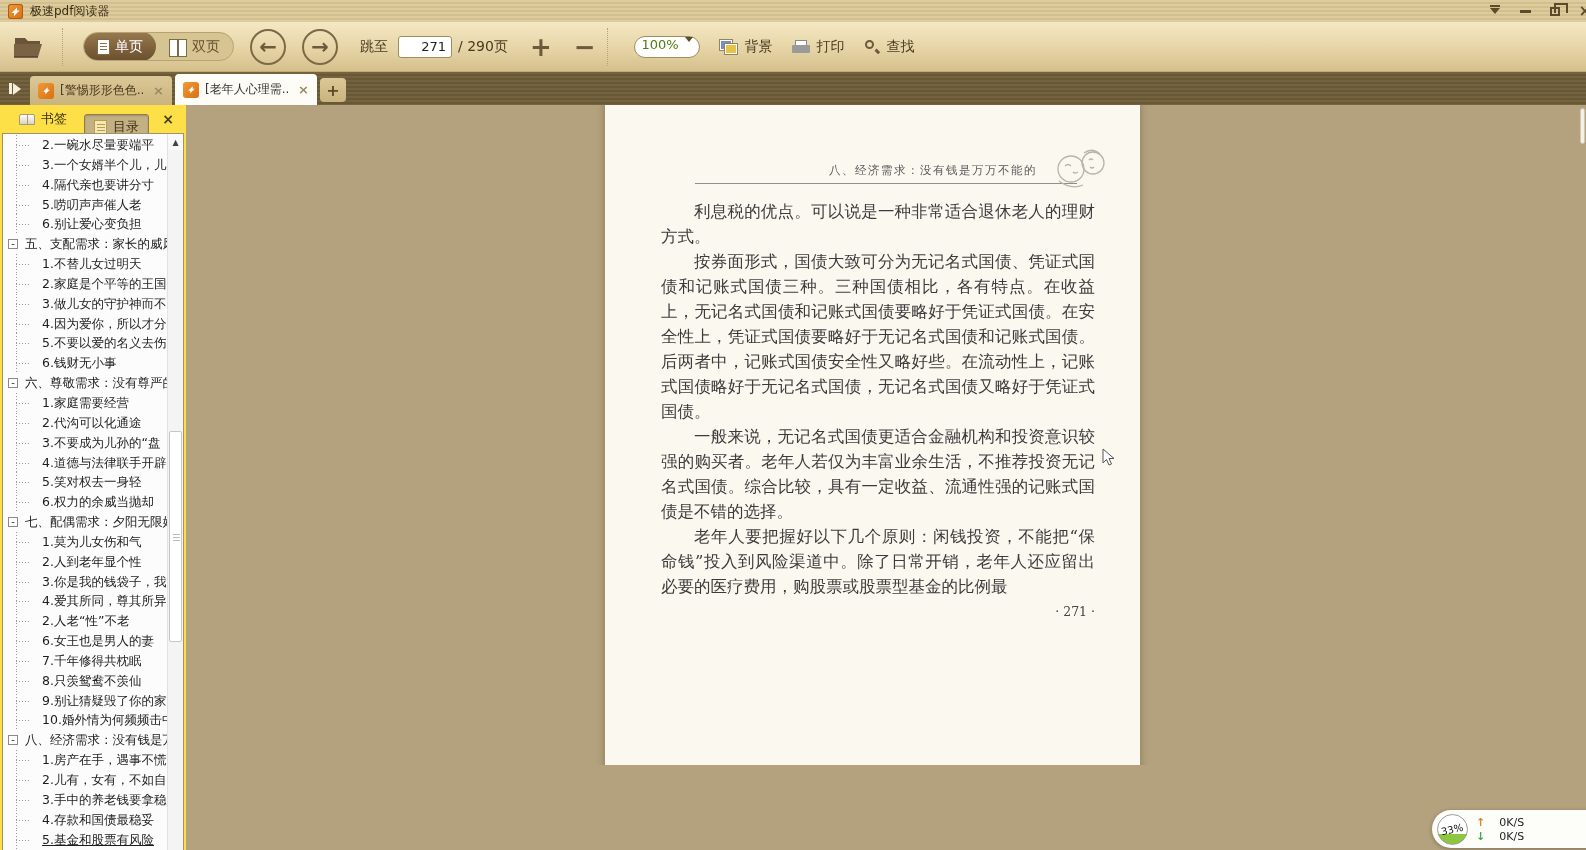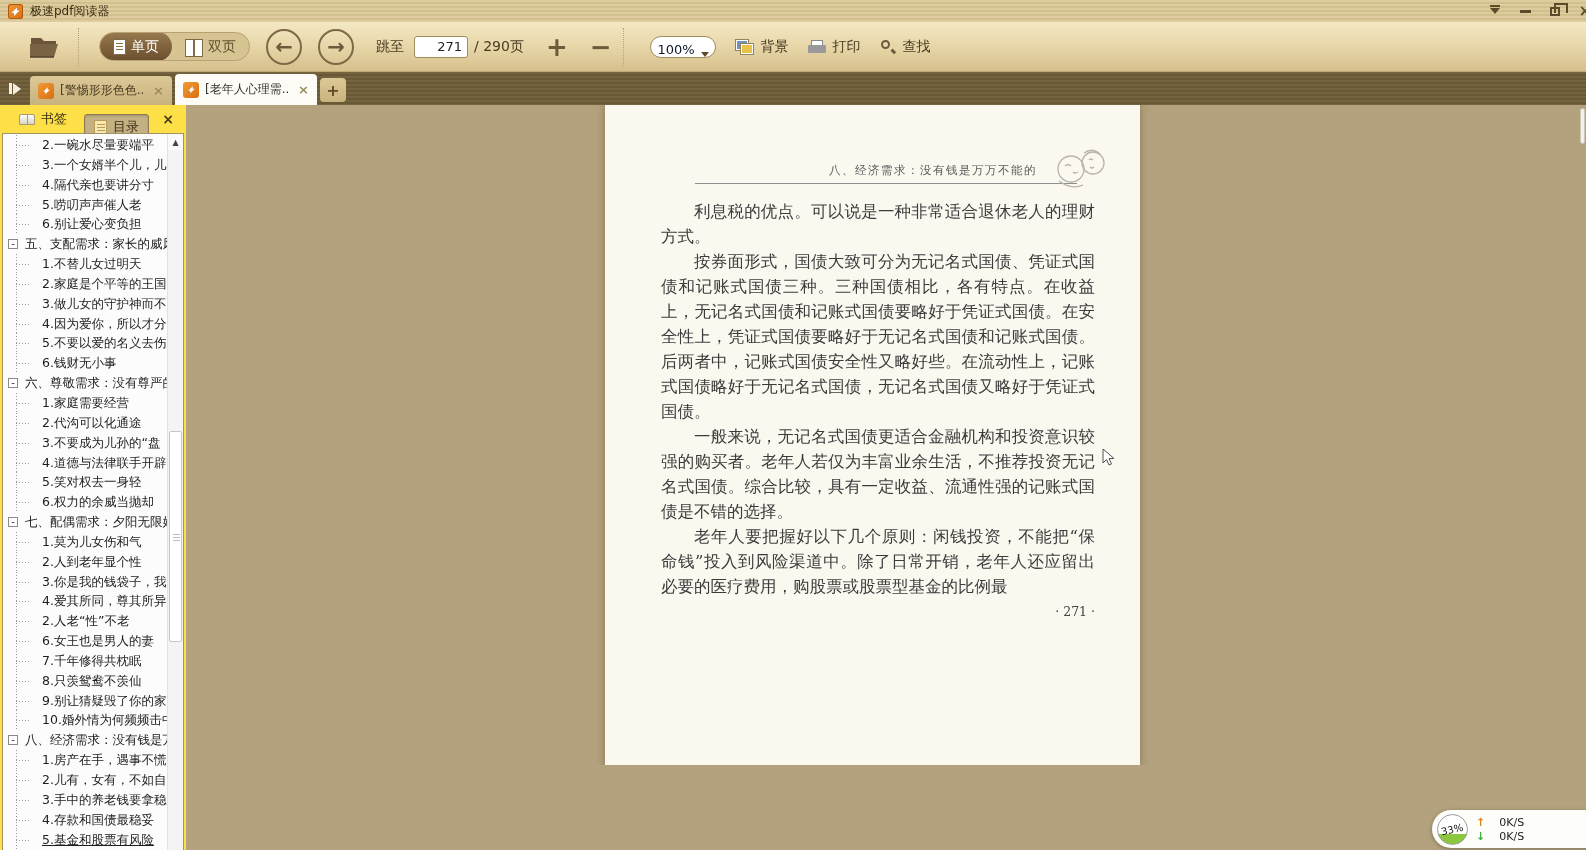--- a/index.html
+++ b/index.html
@@ -21,40 +21,40 @@
   .menu-arrow::before { content:""; position:absolute; left:-5px; top:-9px; width:10px; height:2px; background:#5d4a28; }
   .min-glyph { width:11px; height:3px; background:#5d4a28; }
   .restore-glyph { position:relative; width:10px; height:9px; border:2px solid #5d4a28; background:transparent; }
   .restore-glyph::before { content:""; position:absolute; left:2px; top:-6px; width:10px; height:8px; border:2px solid #5d4a28; border-bottom:none; }
   .close-x { font-size:15px; font-weight:bold; color:#5d4a28; }
   .win-btn.cut { margin-right:-14px; }
 
   
   .toolbar { position:absolute; left:0; top:22px; width:1586px; height:50px;
     background:linear-gradient(180deg,#f4e8c4 0%,#e6d4a6 55%,#d5c08c 100%);
-    border-bottom:1px solid #c2ab74; display:flex; align-items:center; padding-left:26px; }
+    border-bottom:1px solid #c2ab74; display:flex; align-items:center; padding-left:10px; }
   .tb-sep { width:1px; height:38px; border-left:1px dotted #b7a273; margin:0 12px; }
   .folder-btn { width:40px; height:34px; display:flex; align-items:center; justify-content:center; }
   .toggle-capsule { display:flex; align-items:center; background:#d7c493; border:1px solid #b9a271; border-radius:15px; height:29px; overflow:hidden; margin-left:8px; }
   .toggle-half { display:flex; align-items:center; gap:5px; padding:0 13px; height:29px; font-size:14px; color:#64512f; }
   .toggle-half.active { background:linear-gradient(180deg,#977a50,#6b4e2c); color:#fff; border-radius:15px; }
   .pg-icon { width:13px; height:16px; background:#fff; border:1px solid #7e6a45; position:relative; }
   .pg-icon::before { content:""; position:absolute; left:2px; top:3px; width:7px; height:1px; background:#8a7447; box-shadow:0 3px 0 #8a7447,0 6px 0 #8a7447; }
   .pg2-icon { width:18px; height:16px; position:relative; }
   .pg2-icon::before,.pg2-icon::after { content:""; position:absolute; top:0; width:7px; height:16px; background:#fff; border:1px solid #7e6a45; }
   .pg2-icon::before { left:0; } .pg2-icon::after { right:0; }
   .nav-circle { width:36px; height:36px; border-radius:50%; border:2px solid #7d6946; display:flex; align-items:center; justify-content:center;
     color:#6d5a3c; font-size:21px; font-weight:bold; margin-left:16px; background:transparent; }
   .jump-label { font-size:14px; color:#4a3b20; margin-left:22px; }
   .page-input { width:54px; height:22px; background:#fff; border:1px solid #a18c5c; border-radius:3px; font-size:13px; color:#222;
     text-align:right; padding-right:5px; margin-left:10px; font-family:"DejaVu Sans",sans-serif; }
   .page-total { font-size:14px; color:#4a3b20; margin-left:6px; }
   .zoom-btn { font-size:26px; font-weight:bold; color:#6d5a3c; margin-left:22px; line-height:1; }
-  .zoom-select { display:flex; align-items:flex-end; justify-content:space-between; width:66px; height:22px; background:#fff;
-    border:1px solid #a18c5c; border-radius:11px; padding:0 6px; margin-left:14px; font-size:13px; color:#0f172a; }
+  .zoom-select { display:flex; align-items:flex-start; justify-content:space-between; width:66px; height:22px; background:#fff;
+    border:1px solid #a18c5c; border-radius:11px; padding:0 6px; margin-left:14px; font-size:13px; color:#4d7c0f; }
   .dd-arrow { width:0; height:0; border-left:4px solid transparent; border-right:4px solid transparent; border-top:5px solid #5d4a28; }
   .tool-item { display:flex; align-items:center; gap:6px; margin-left:20px; font-size:14px; color:#4a3b20; }
   .bg-icon { position:relative; width:18px; height:14px; }
   .bg-icon .b1 { position:absolute; left:0; top:0; width:12px; height:10px; background:#6f92c0; border:1px solid #fff; box-shadow:0 0 0 1px #97825a; }
   .bg-icon .b2 { position:absolute; left:5px; top:4px; width:12px; height:10px; background:#e8c34a; border:1px solid #fff; box-shadow:0 0 0 1px #97825a; }
   .print-icon { position:relative; width:18px; height:14px; }
   .print-icon .p-body { position:absolute; left:0; bottom:1px; width:18px; height:8px; background:#9a9a9a; border-radius:1px; }
   .print-icon .p-paper { position:absolute; left:3px; top:0; width:12px; height:6px; background:#fff; border:1px solid #8a8a8a; }
   .find-icon { position:relative; width:16px; height:16px; }
   .find-icon .ring { position:absolute; left:1px; top:1px; width:9px; height:9px; border:2.5px solid #6d5a3c; border-radius:50%; }

